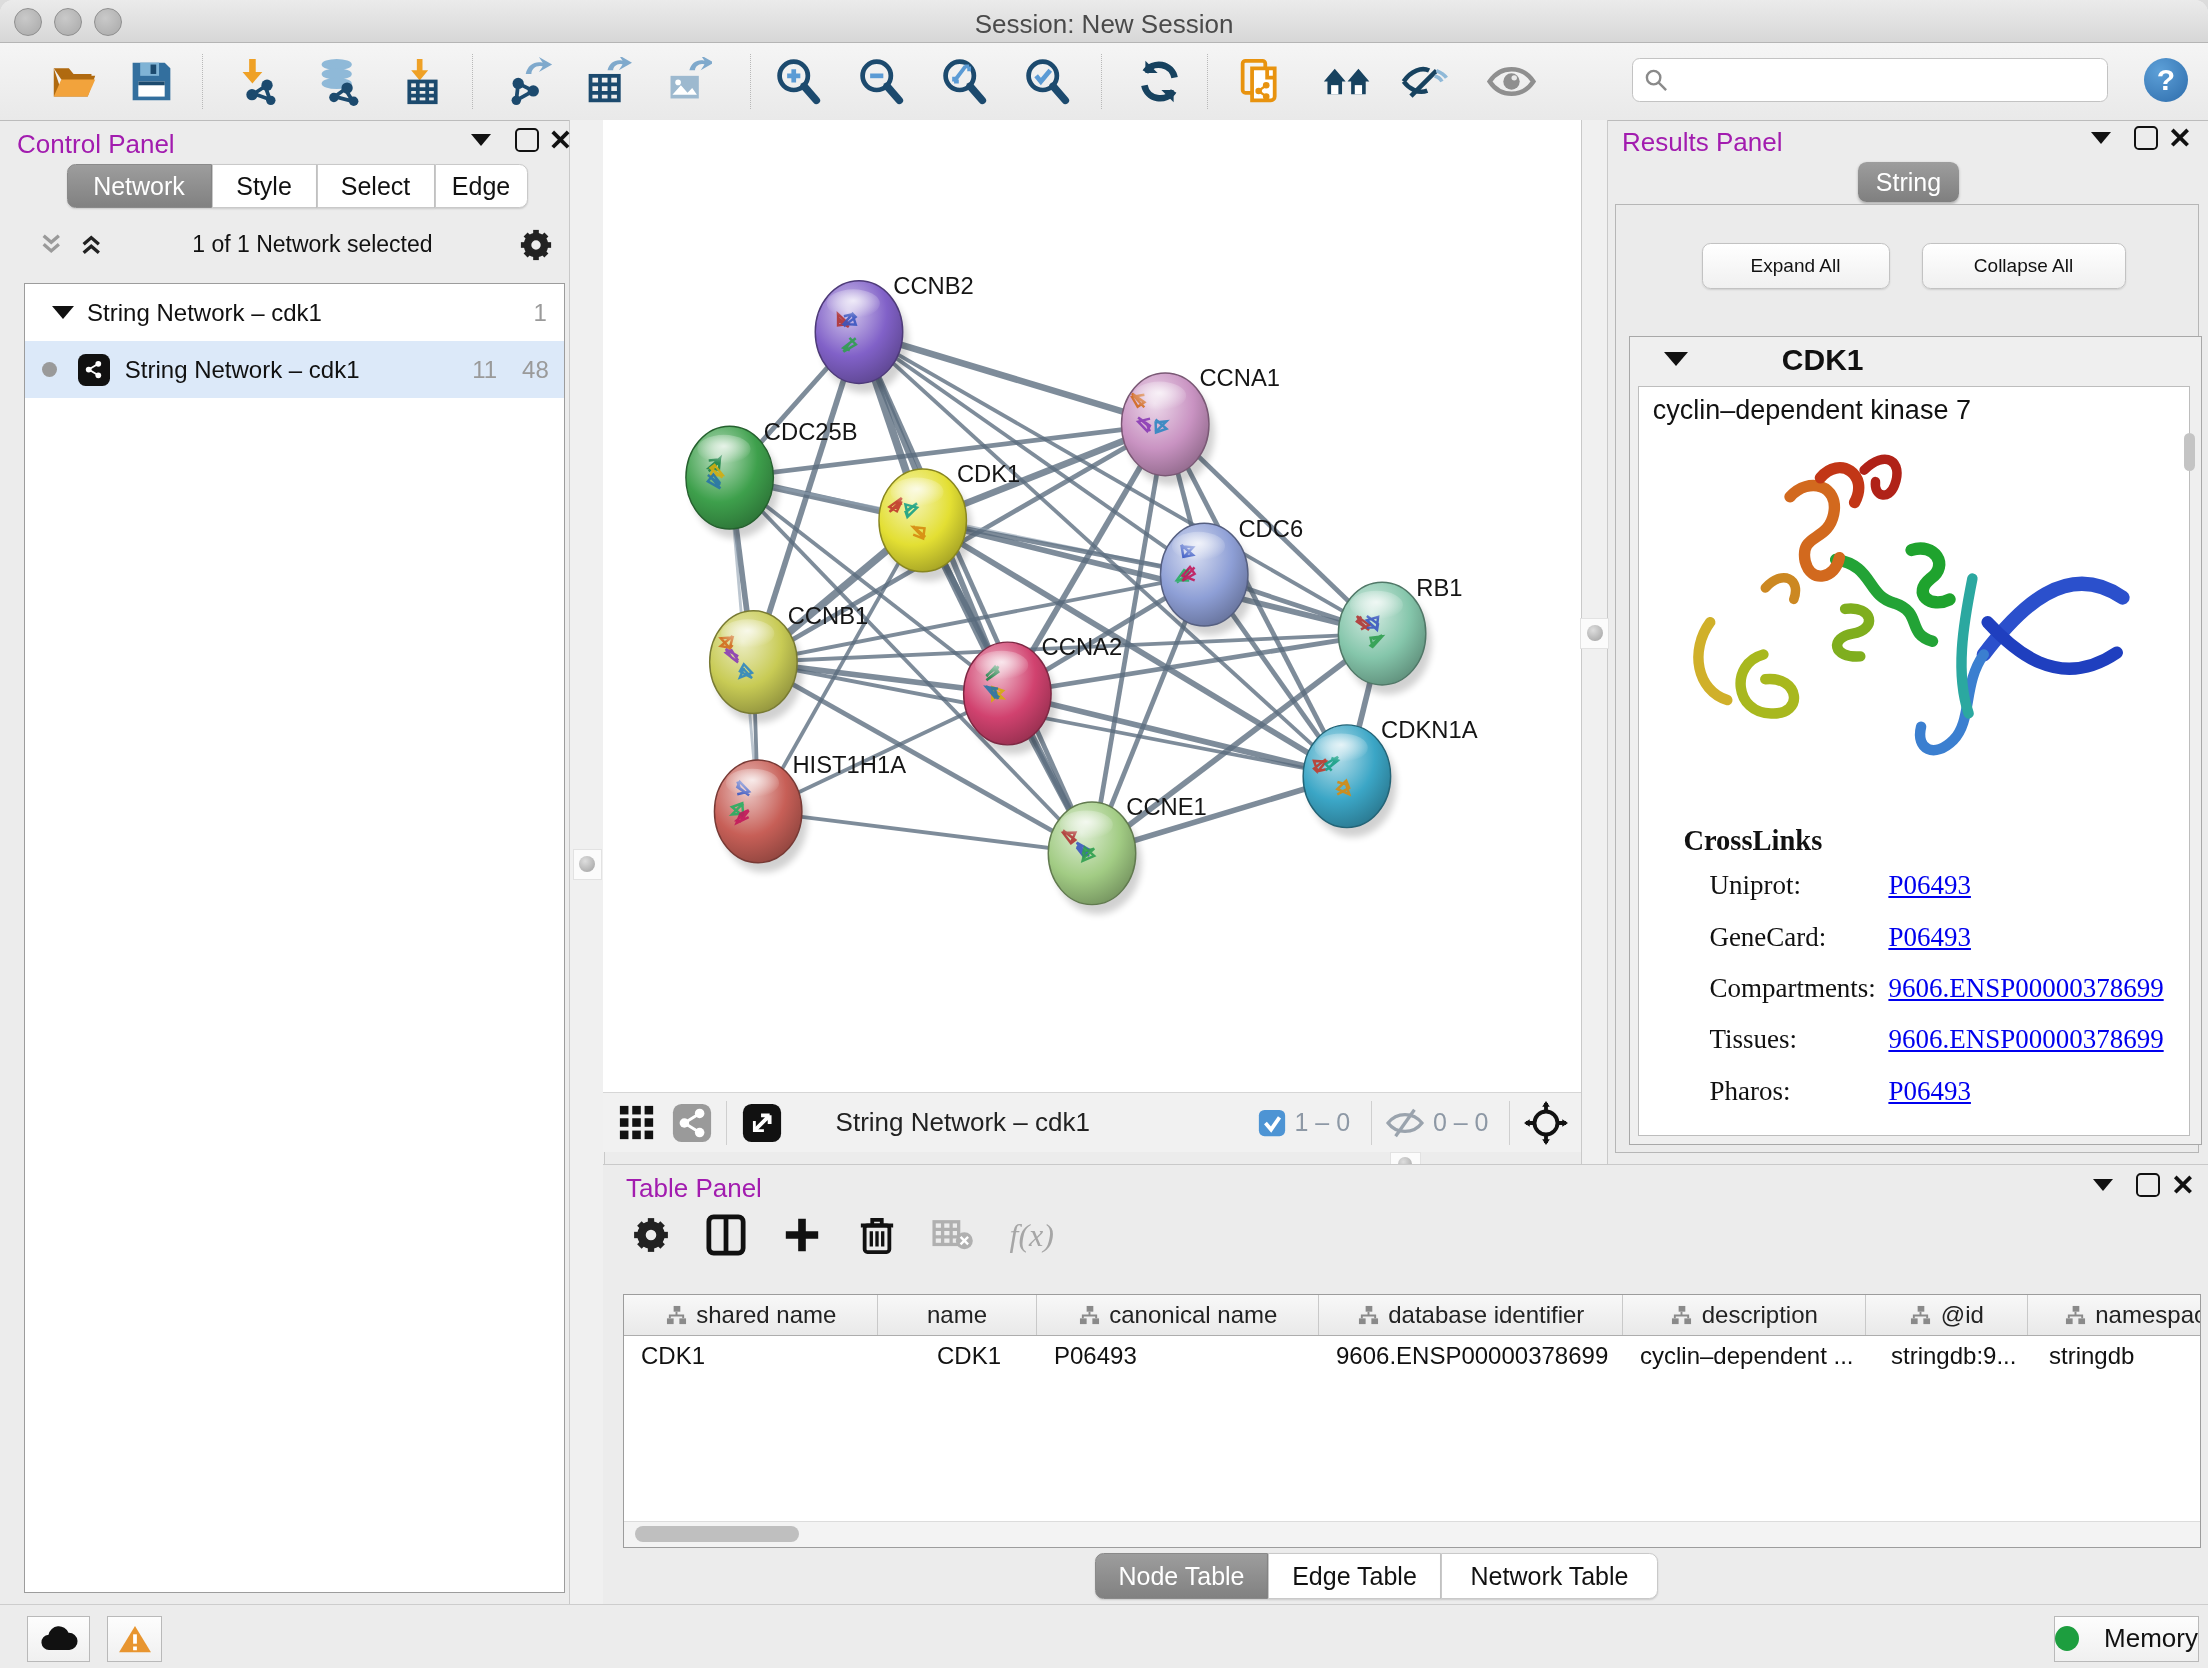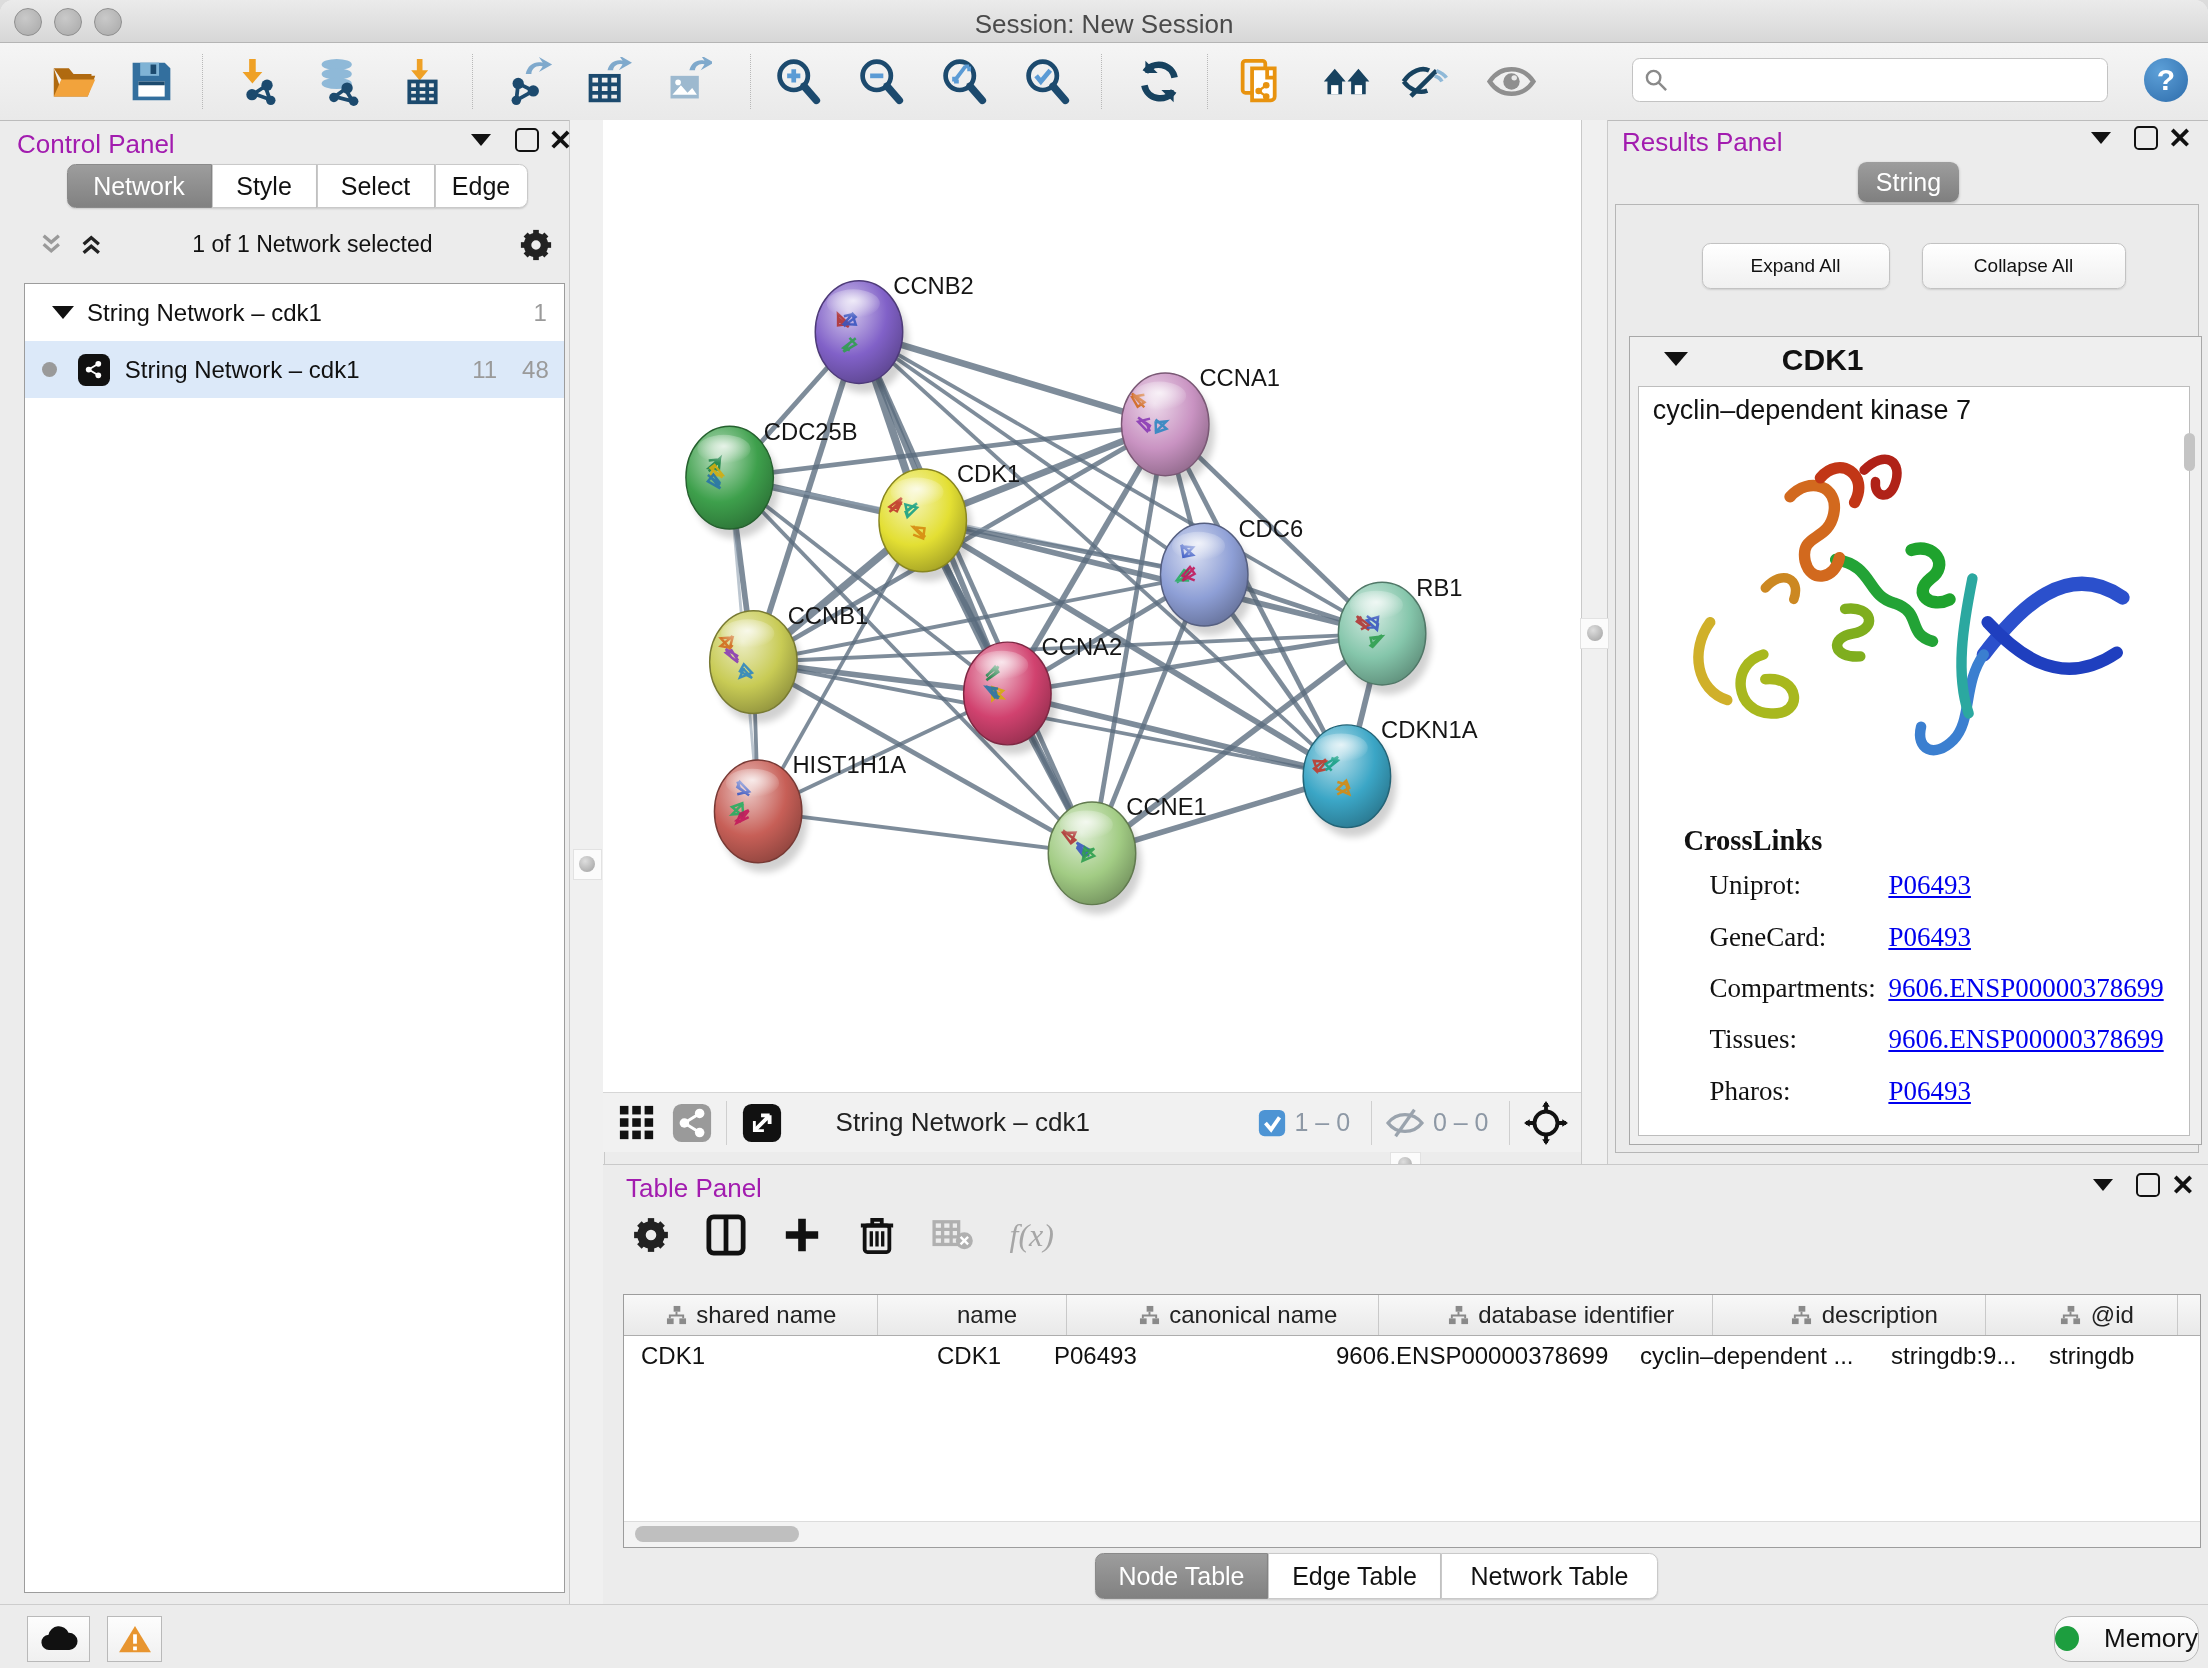--- a/index.html
+++ b/index.html
@@ -50,30 +50,30 @@
   #rp-box{left:9.5px;top:84px;width:582px;height:947px;background:#ebebeb;border:1.9px solid #b6b6b6;}
   .wbtn{height:44px;background:linear-gradient(#ffffff,#f0f0f0);border:1.9px solid #c2c2c2;border-radius:8.6px;font-size:19px;color:#111;display:flex;align-items:center;justify-content:center;box-shadow:0 1px 1.9px rgba(0,0,0,.12);}
   #cdkbox{left:13.3px;top:131px;width:571px;height:807px;background:#efefef;border:1.9px solid #a8a8a8;}
   #cdkwhite{left:8.6px;top:49px;width:550px;height:748px;background:#fff;border:1px solid #bdbdbd;}
   .serif{font-family:"Liberation Serif",serif;}
   .xlrow{position:absolute;font-size:27px;}
   .xlrow .lab{color:#111;}
   
   #tpanel{left:603px;top:1164px;width:1605px;height:439px;background:#ececec;border-top:1px solid #c9c9c9;}
   #tbox{left:20px;top:129px;width:1576px;height:252px;background:#fff;border:1.9px solid #9c9c9c;overflow:hidden;}
-  #thead{display:flex;height:40px;background:linear-gradient(#f8f8f8,#e9e9e9);border-bottom:1.9px solid #adadad;gap:30px;}
+  #thead{display:flex;height:40px;background:linear-gradient(#f8f8f8,#e9e9e9);border-bottom:1.9px solid #adadad;}
   .th{display:flex;align-items:center;justify-content:center;gap:8.6px;font-size:24px;color:#222;border-right:1px solid #c9c9c9;box-sizing:border-box;flex:none;}
   #trow{display:flex;height:40px;align-items:center;font-size:24px;color:#111;}
   .td{flex:none;padding-left:17px;box-sizing:border-box;white-space:nowrap;overflow:hidden;}
   #hscroll{position:absolute;left:0;bottom:0;width:100%;height:25px;background:#f3f3f3;border-top:1px solid #dcdcdc;}
   #hthumb{position:absolute;left:11.4px;top:3.8px;width:164px;height:16px;background:#bfbfbf;border-radius:8.6px;}
   
   #statusbar{left:0;top:1604px;width:2208px;height:65px;background:#ececec;border-top:1px solid #cdcdcd;}
   .sbtn{top:10.5px;height:44px;background:linear-gradient(#fdfdfd,#f0f0f0);border:1.9px solid #b9b9b9;display:flex;align-items:center;justify-content:center;}
-  #membtn{left:2054px;width:143px;gap:25px;font-size:26px;color:#111;border-radius:17px;}
+  #membtn{left:2054px;width:143px;gap:25px;font-size:26px;color:#111;}
   #memdot{width:25px;height:25px;border-radius:50%;background:#1d9e3f;}
   .gearsvg line{stroke:#222;stroke-width:6;}
   .gearsvg circle{fill:none;stroke:#222;stroke-width:8;}
   text{font-family:"Liberation Sans",sans-serif;}
 </style>
 </head>
 <body>
 
 <div id="win">
 

